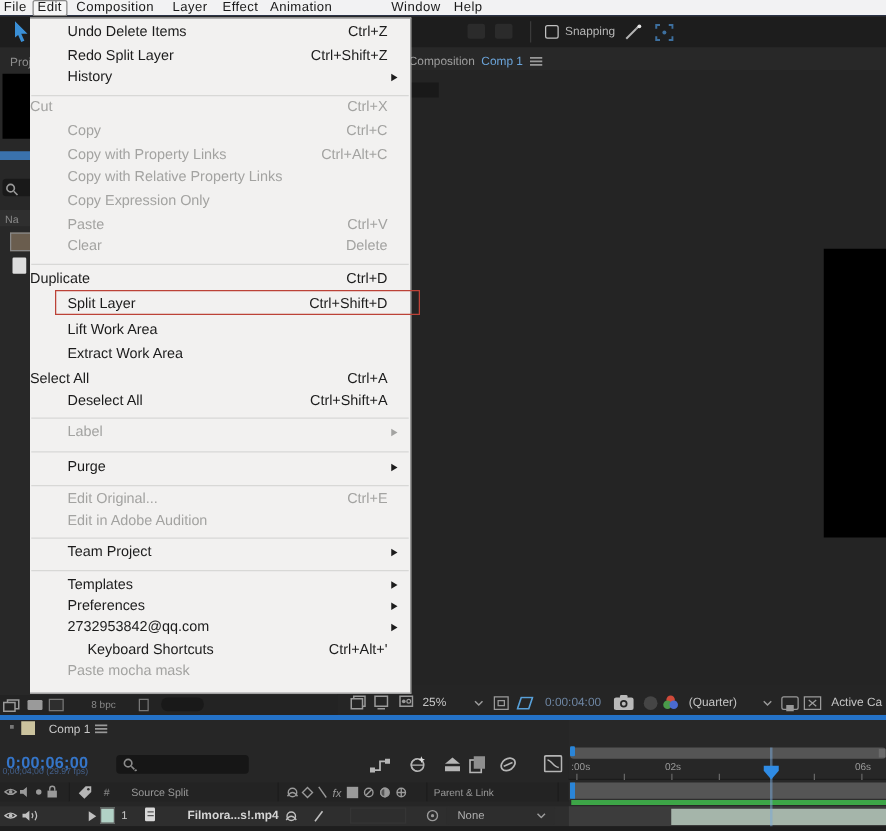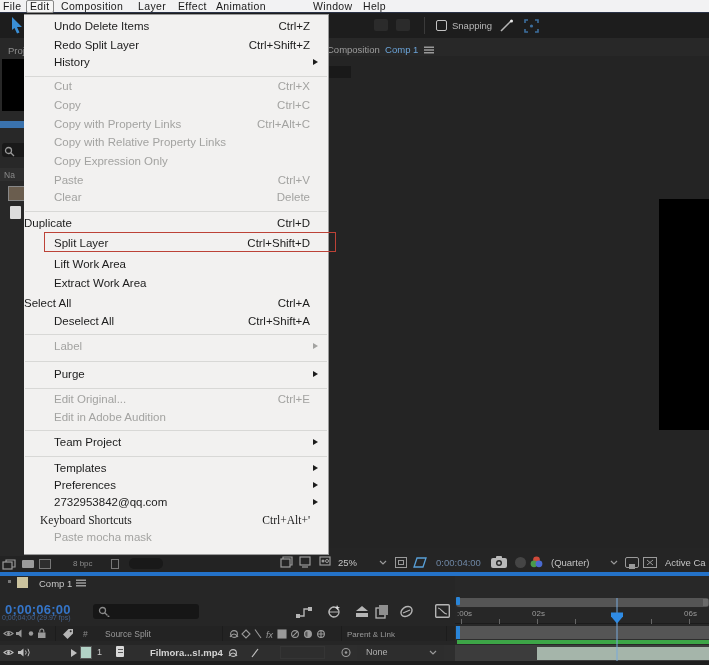--- a/index.html
+++ b/index.html
@@ -300,39 +300,39 @@
       <div style="position:absolute;left:1px;right:1px;top:60.5px;height:1px;background:#d8d8d6;"></div>
       <div style="position:absolute;left:1px;right:1px;top:195.5px;height:1px;background:#d8d8d6;"></div>
       <div style="position:absolute;left:1px;right:1px;top:319px;height:1px;background:#d8d8d6;"></div>
       <div style="position:absolute;left:1px;right:1px;top:346px;height:1px;background:#d8d8d6;"></div>
       <div style="position:absolute;left:1px;right:1px;top:372.5px;height:1px;background:#d8d8d6;"></div>
       <div style="position:absolute;left:1px;right:1px;top:414.5px;height:1px;background:#d8d8d6;"></div>
       <div style="position:absolute;left:1px;right:1px;top:440.5px;height:1px;background:#d8d8d6;"></div>
       <div style="position:absolute;left:0;right:0;top:1.7px;height:18.9px;line-height:18.9px;padding-left:30px;color:#1c1c1c;"><span>Undo Delete Items</span><span style="position:absolute;right:18px;">Ctrl+Z</span></div>
       <div style="position:absolute;left:0;right:0;top:20.7px;height:18.9px;line-height:18.9px;padding-left:30px;color:#1c1c1c;"><span>Redo Split Layer</span><span style="position:absolute;right:18px;">Ctrl+Shift+Z</span></div>
       <div style="position:absolute;left:0;right:0;top:38.2px;height:18.9px;line-height:18.9px;padding-left:30px;color:#1c1c1c;"><span>History</span><span style="position:absolute;right:10px;top:6px;width:0;height:0;border-left:5px solid currentColor;border-top:3.5px solid transparent;border-bottom:3.5px solid transparent;"></span></div>
-      <div style="position:absolute;left:0;right:0;top:62.1px;height:18.9px;line-height:18.9px;padding-left:30px;color:#a3a3a1;"><span>Cut</span><span style="position:absolute;right:18px;">Ctrl+X</span></div>
+      <div style="position:absolute;left:0;right:0;top:62.1px;height:18.9px;line-height:18.9px;color:#a3a3a1;"><span>Cut</span><span style="position:absolute;right:18px;">Ctrl+X</span></div>
       <div style="position:absolute;left:0;right:0;top:80.8px;height:18.9px;line-height:18.9px;padding-left:30px;color:#a3a3a1;"><span>Copy</span><span style="position:absolute;right:18px;">Ctrl+C</span></div>
       <div style="position:absolute;left:0;right:0;top:99.5px;height:18.9px;line-height:18.9px;padding-left:30px;color:#a3a3a1;"><span>Copy with Property Links</span><span style="position:absolute;right:18px;">Ctrl+Alt+C</span></div>
       <div style="position:absolute;left:0;right:0;top:118.2px;height:18.9px;line-height:18.9px;padding-left:30px;color:#a3a3a1;"><span>Copy with Relative Property Links</span></div>
       <div style="position:absolute;left:0;right:0;top:137.0px;height:18.9px;line-height:18.9px;padding-left:30px;color:#a3a3a1;"><span>Copy Expression Only</span></div>
       <div style="position:absolute;left:0;right:0;top:155.7px;height:18.9px;line-height:18.9px;padding-left:30px;color:#a3a3a1;"><span>Paste</span><span style="position:absolute;right:18px;">Ctrl+V</span></div>
       <div style="position:absolute;left:0;right:0;top:173.3px;height:18.9px;line-height:18.9px;padding-left:30px;color:#a3a3a1;"><span>Clear</span><span style="position:absolute;right:18px;">Delete</span></div>
       <div style="position:absolute;left:0;right:0;top:199.2px;height:18.9px;line-height:18.9px;color:#1c1c1c;"><span>Duplicate</span><span style="position:absolute;right:18px;">Ctrl+D</span></div>
       <div style="position:absolute;left:0;right:0;top:219.1px;height:18.9px;line-height:18.9px;padding-left:30px;color:#1c1c1c;"><span>Split Layer</span><span style="position:absolute;right:18px;">Ctrl+Shift+D</span></div>
       <div style="position:absolute;left:0;right:0;top:239.6px;height:18.9px;line-height:18.9px;padding-left:30px;color:#1c1c1c;"><span>Lift Work Area</span></div>
       <div style="position:absolute;left:0;right:0;top:258.6px;height:18.9px;line-height:18.9px;padding-left:30px;color:#1c1c1c;"><span>Extract Work Area</span></div>
       <div style="position:absolute;left:0;right:0;top:278.7px;height:18.9px;line-height:18.9px;color:#1c1c1c;"><span>Select All</span><span style="position:absolute;right:18px;">Ctrl+A</span></div>
       <div style="position:absolute;left:0;right:0;top:296.9px;height:18.9px;line-height:18.9px;padding-left:30px;color:#1c1c1c;"><span>Deselect All</span><span style="position:absolute;right:18px;">Ctrl+Shift+A</span></div>
       <div style="position:absolute;left:0;right:0;top:322.2px;height:18.9px;line-height:18.9px;padding-left:30px;color:#a3a3a1;"><span>Label</span><span style="position:absolute;right:10px;top:6px;width:0;height:0;border-left:5px solid currentColor;border-top:3.5px solid transparent;border-bottom:3.5px solid transparent;"></span></div>
       <div style="position:absolute;left:0;right:0;top:349.6px;height:18.9px;line-height:18.9px;padding-left:30px;color:#1c1c1c;"><span>Purge</span><span style="position:absolute;right:10px;top:6px;width:0;height:0;border-left:5px solid currentColor;border-top:3.5px solid transparent;border-bottom:3.5px solid transparent;"></span></div>
       <div style="position:absolute;left:0;right:0;top:375.4px;height:18.9px;line-height:18.9px;padding-left:30px;color:#a3a3a1;"><span>Edit Original...</span><span style="position:absolute;right:18px;">Ctrl+E</span></div>
       <div style="position:absolute;left:0;right:0;top:392.6px;height:18.9px;line-height:18.9px;padding-left:30px;color:#a3a3a1;"><span>Edit in Adobe Audition</span></div>
       <div style="position:absolute;left:0;right:0;top:417.9px;height:18.9px;line-height:18.9px;padding-left:30px;color:#1c1c1c;"><span>Team Project</span><span style="position:absolute;right:10px;top:6px;width:0;height:0;border-left:5px solid currentColor;border-top:3.5px solid transparent;border-bottom:3.5px solid transparent;"></span></div>
       <div style="position:absolute;left:0;right:0;top:443.6px;height:18.9px;line-height:18.9px;padding-left:30px;color:#1c1c1c;"><span>Templates</span><span style="position:absolute;right:10px;top:6px;width:0;height:0;border-left:5px solid currentColor;border-top:3.5px solid transparent;border-bottom:3.5px solid transparent;"></span></div>
       <div style="position:absolute;left:0;right:0;top:460.6px;height:18.9px;line-height:18.9px;padding-left:30px;color:#1c1c1c;"><span>Preferences</span><span style="position:absolute;right:10px;top:6px;width:0;height:0;border-left:5px solid currentColor;border-top:3.5px solid transparent;border-bottom:3.5px solid transparent;"></span></div>
       <div style="position:absolute;left:0;right:0;top:477.6px;height:18.9px;line-height:18.9px;padding-left:30px;color:#1c1c1c;"><span>2732953842@qq.com</span><span style="position:absolute;right:10px;top:6px;width:0;height:0;border-left:5px solid currentColor;border-top:3.5px solid transparent;border-bottom:3.5px solid transparent;"></span></div>
-      <div style="position:absolute;left:0;right:0;top:495.8px;height:18.9px;line-height:18.9px;padding-left:16px;color:#1c1c1c;font-family:Liberation Serif, serif;"><span>Keyboard Shortcuts</span><span style="position:absolute;right:18px;">Ctrl+Alt+'</span></div>
+      <div style="position:absolute;left:0;right:0;top:495.8px;height:18.9px;line-height:18.9px;padding-left:46px;color:#1c1c1c;"><span>Keyboard Shortcuts</span><span style="position:absolute;right:18px;">Ctrl+Alt+'</span></div>
       <div style="position:absolute;left:0;right:0;top:512.5px;height:18.9px;line-height:18.9px;padding-left:30px;color:#a3a3a1;"><span>Paste mocha mask</span></div>
     </div>
 </div>
 
 <div class="abs" style="left:44px;top:232px;width:292px;height:20px;border:1.5px solid #bc4237;box-sizing:border-box;z-index:12;"></div>
 
 </body></html>

